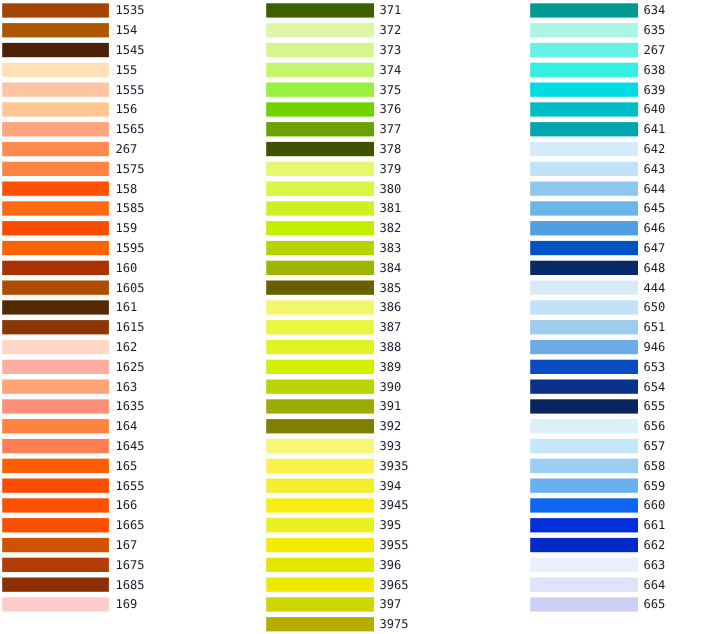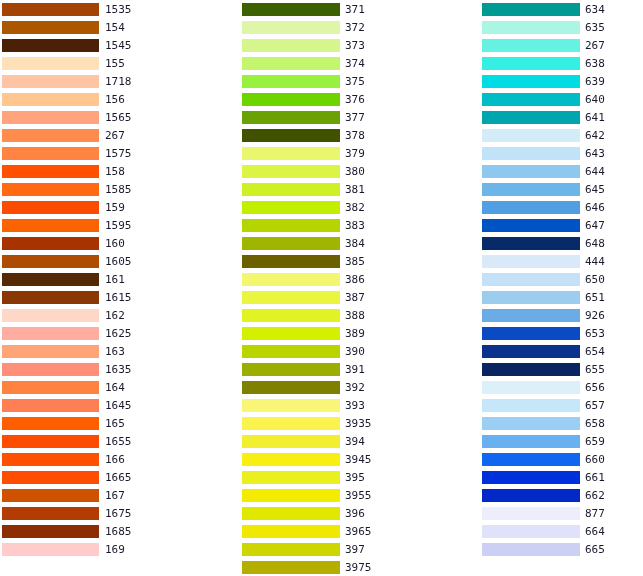--- a/index.html
+++ b/index.html
@@ -70,21 +70,21 @@
       <div class="swatch-row">
         <div class="swatch-chip" style="background-color: rgb(74, 33, 6);"></div>
         <div class="swatch-label">1545</div>
       </div>
       <div class="swatch-row">
         <div class="swatch-chip" style="background-color: rgb(255, 225, 184);"></div>
         <div class="swatch-label">155</div>
       </div>
       <div class="swatch-row">
         <div class="swatch-chip" style="background-color: rgb(255, 196, 163);"></div>
-        <div class="swatch-label">1718</div>
+        <div class="swatch-label">1555</div>
       </div>
       <div class="swatch-row">
         <div class="swatch-chip" style="background-color: rgb(255, 199, 143);"></div>
         <div class="swatch-label">156</div>
       </div>
       <div class="swatch-row">
         <div class="swatch-chip" style="background-color: rgb(255, 164, 124);"></div>
         <div class="swatch-label">1565</div>
       </div>
       <div class="swatch-row">
@@ -378,21 +378,21 @@
       <div class="swatch-row">
         <div class="swatch-chip" style="background-color: rgb(196, 225, 247);"></div>
         <div class="swatch-label">650</div>
       </div>
       <div class="swatch-row">
         <div class="swatch-chip" style="background-color: rgb(156, 205, 238);"></div>
         <div class="swatch-label">651</div>
       </div>
       <div class="swatch-row">
         <div class="swatch-chip" style="background-color: rgb(107, 172, 230);"></div>
-        <div class="swatch-label">926</div>
+        <div class="swatch-label">946</div>
       </div>
       <div class="swatch-row">
         <div class="swatch-chip" style="background-color: rgb(10, 75, 196);"></div>
         <div class="swatch-label">653</div>
       </div>
       <div class="swatch-row">
         <div class="swatch-chip" style="background-color: rgb(10, 50, 140);"></div>
         <div class="swatch-label">654</div>
       </div>
       <div class="swatch-row">
@@ -422,21 +422,21 @@
       <div class="swatch-row">
         <div class="swatch-chip" style="background-color: rgb(0, 48, 220);"></div>
         <div class="swatch-label">661</div>
       </div>
       <div class="swatch-row">
         <div class="swatch-chip" style="background-color: rgb(0, 41, 199);"></div>
         <div class="swatch-label">662</div>
       </div>
       <div class="swatch-row">
         <div class="swatch-chip" style="background-color: rgb(236, 238, 251);"></div>
-        <div class="swatch-label">877</div>
+        <div class="swatch-label">663</div>
       </div>
       <div class="swatch-row">
         <div class="swatch-chip" style="background-color: rgb(223, 226, 250);"></div>
         <div class="swatch-label">664</div>
       </div>
       <div class="swatch-row">
         <div class="swatch-chip" style="background-color: rgb(205, 208, 245);"></div>
         <div class="swatch-label">665</div>
       </div>
     </div>

